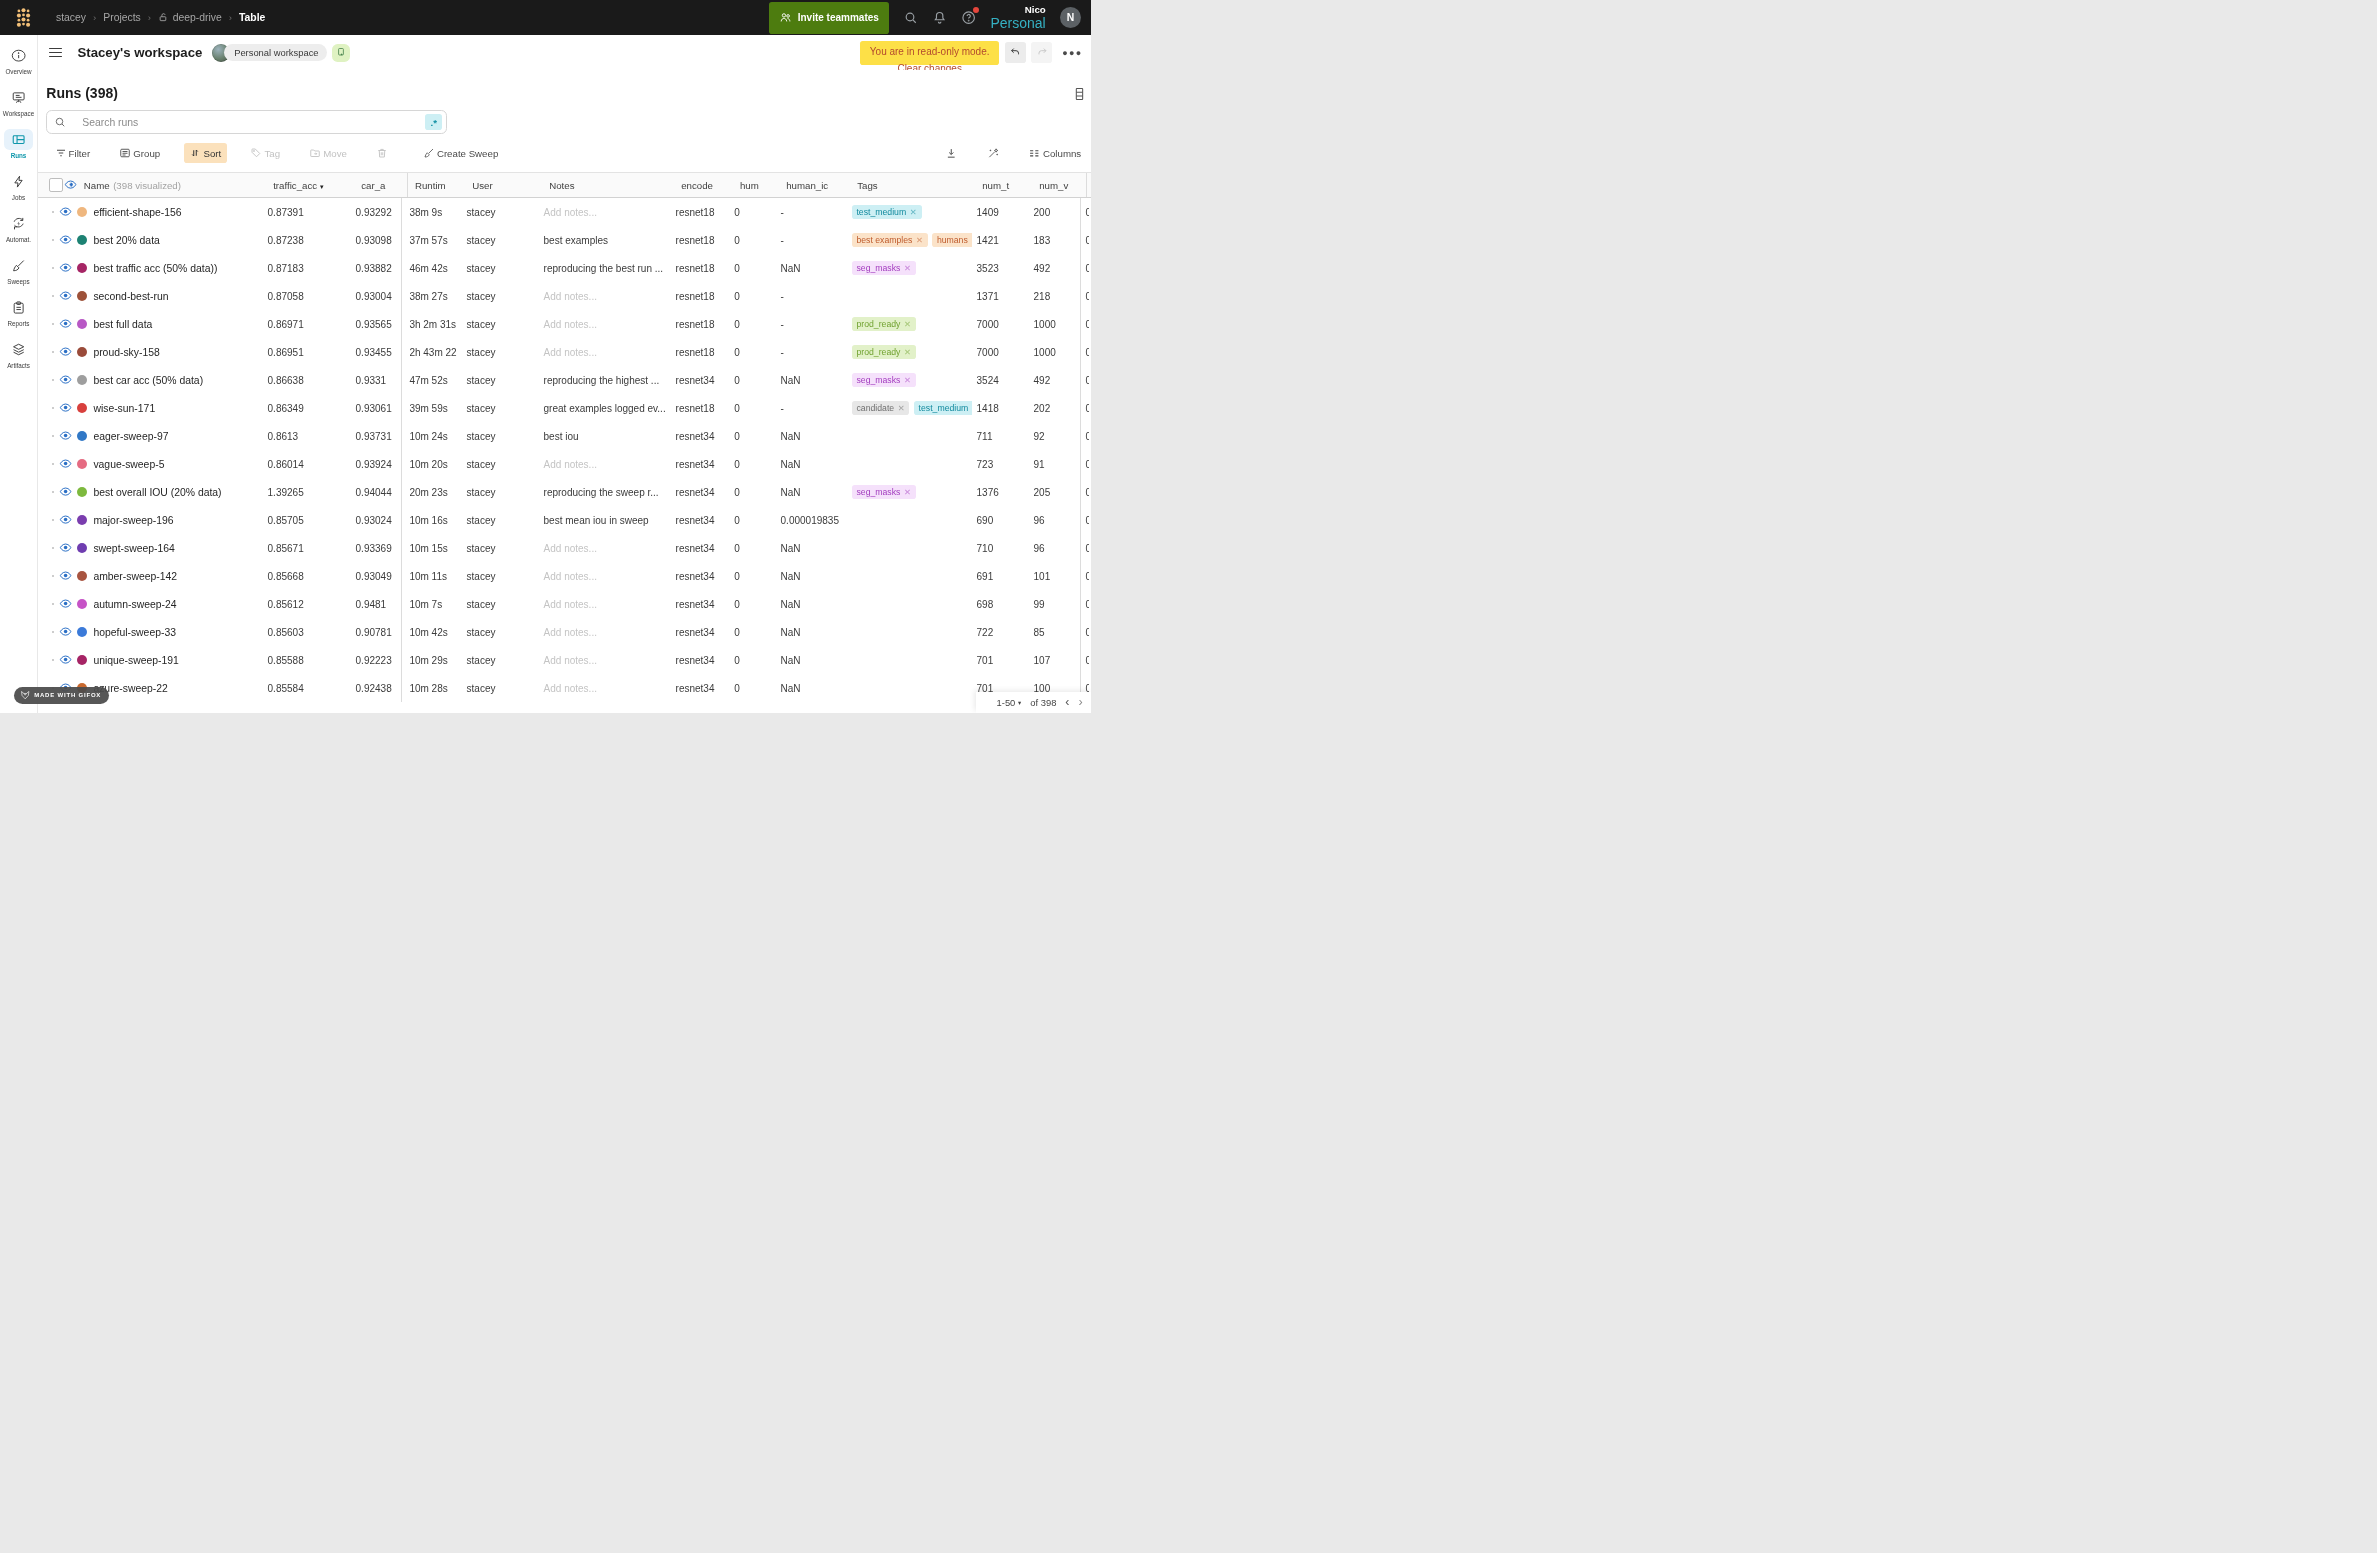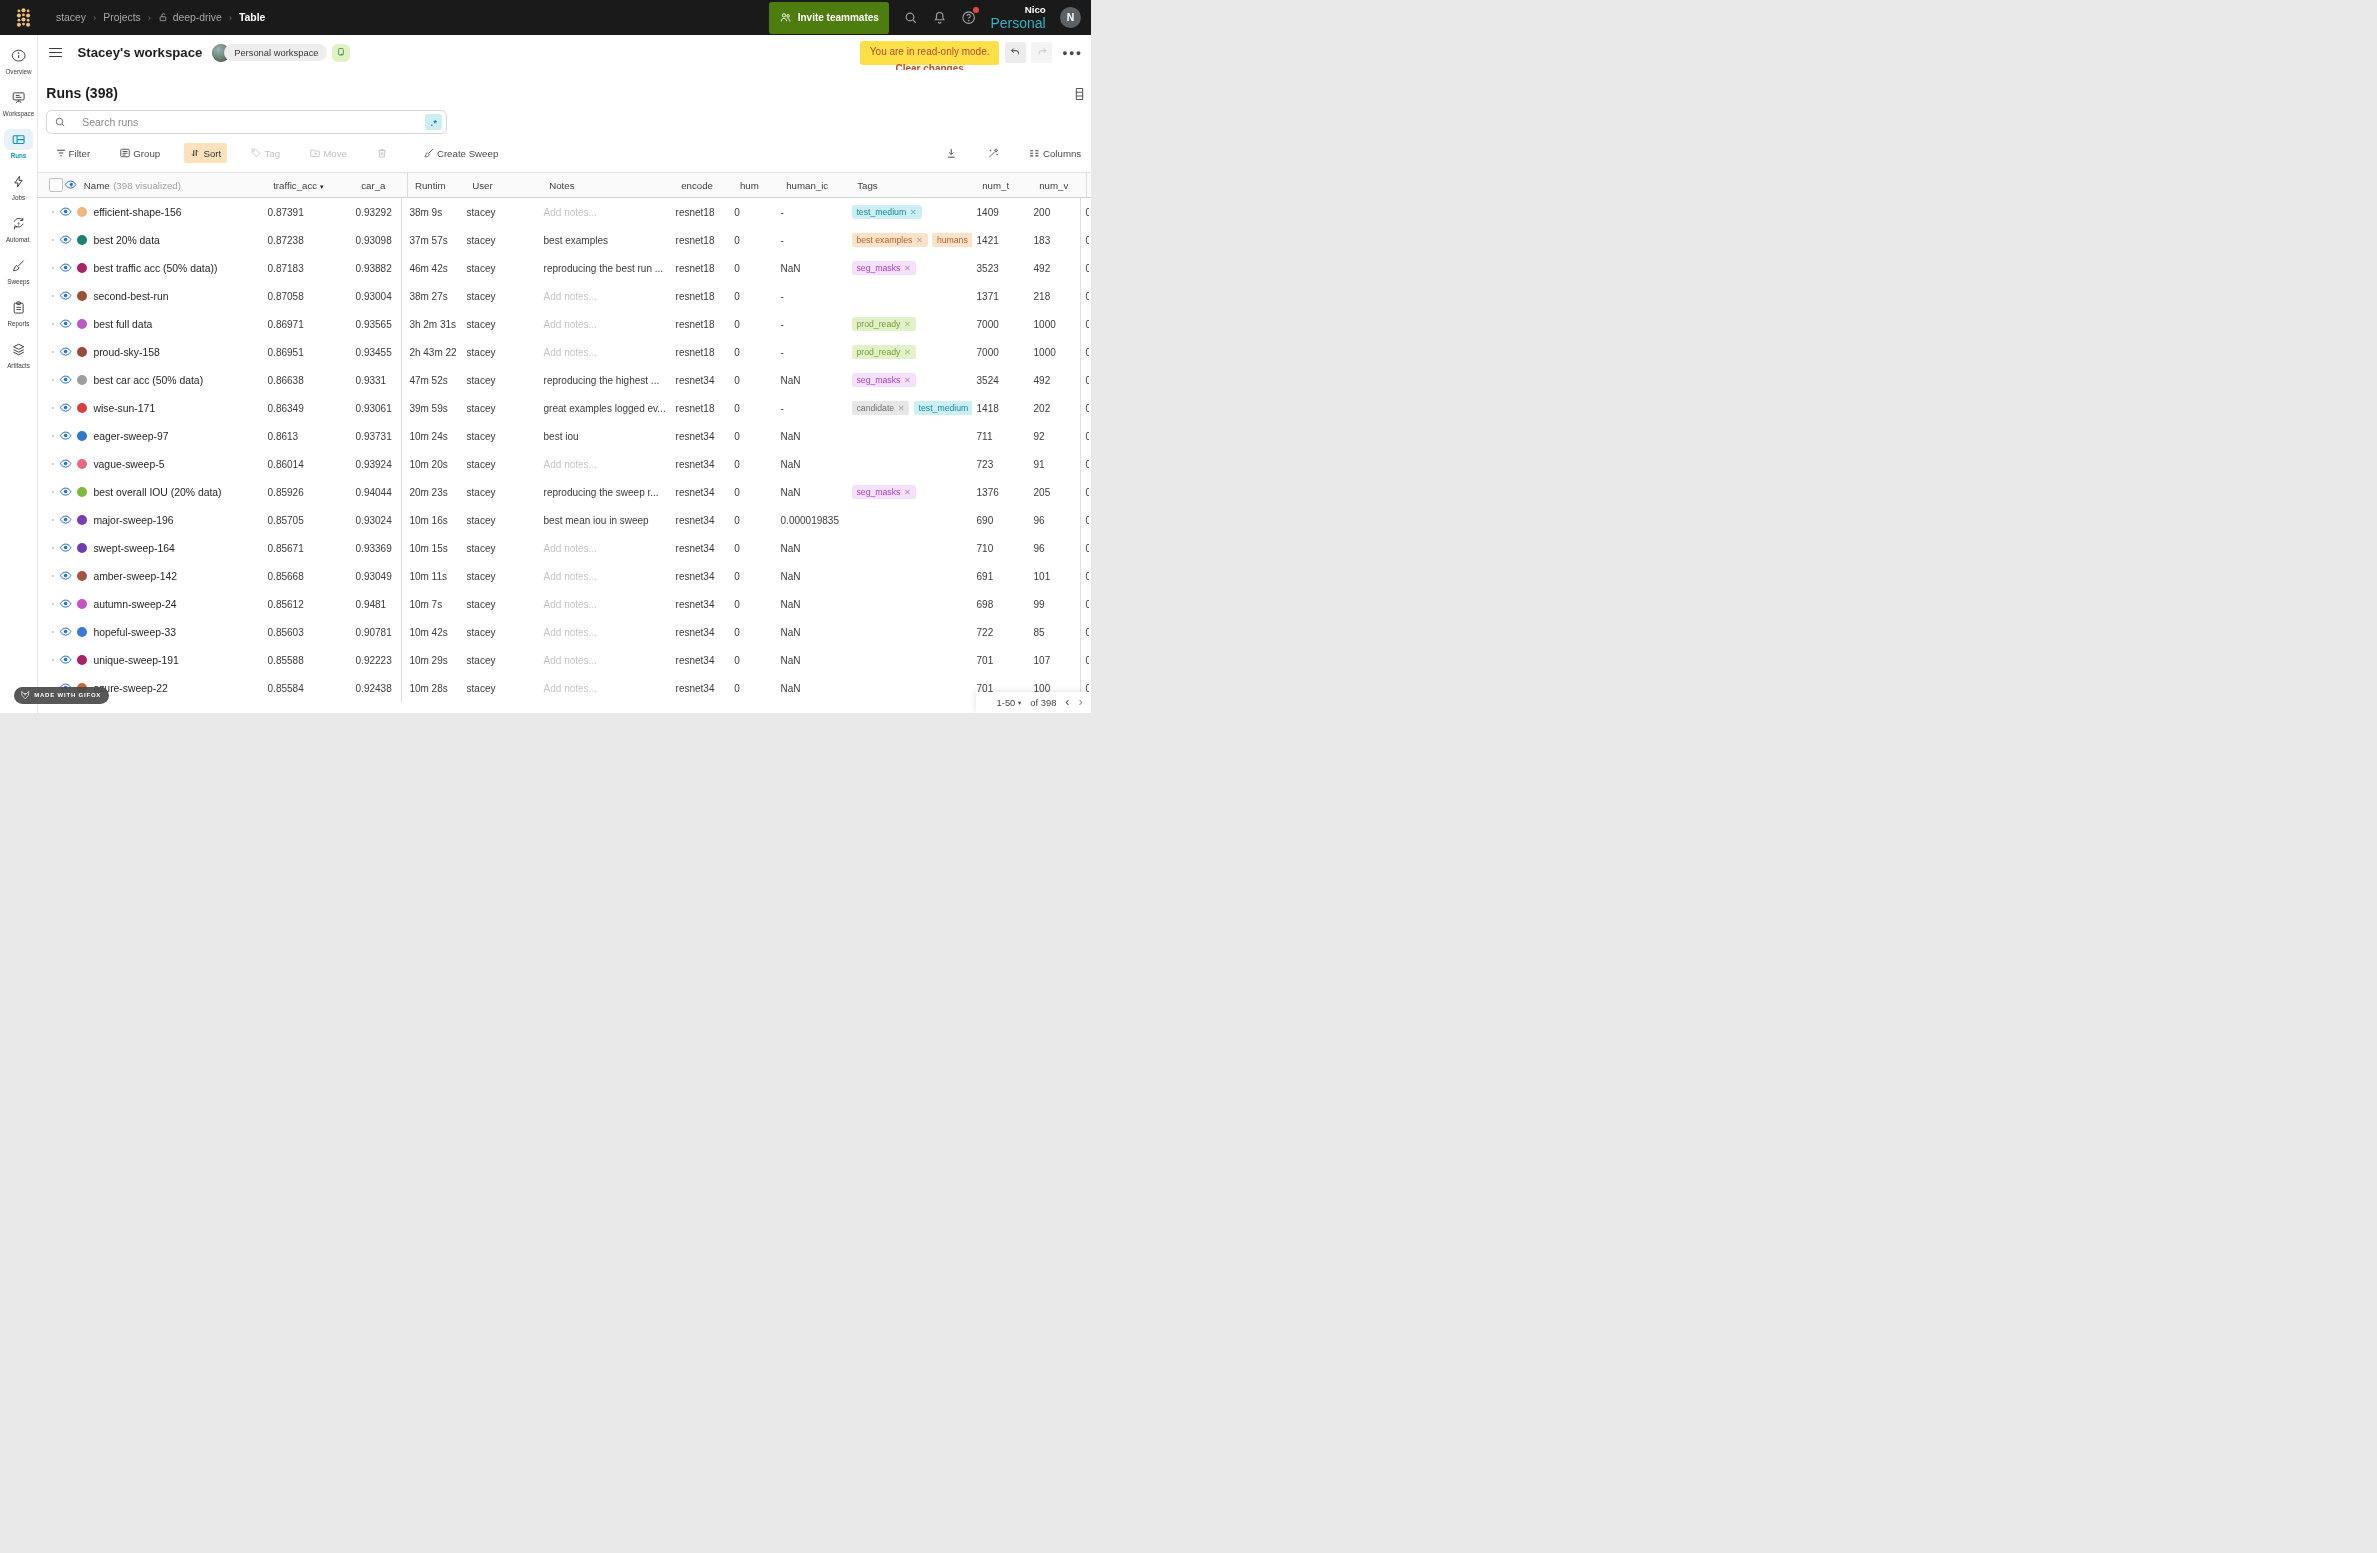--- a/index.html
+++ b/index.html
@@ -30,21 +30,21 @@
   .hamburger{width:12.5px;margin-left:11px;display:flex;flex-direction:column;gap:2.4px;cursor:pointer}
   .hamburger i{height:1.4px;background:#3c3c3c;border-radius:0.7px}
   .ws-title{margin-left:16px;font-size:13.2px;font-weight:700;color:#1d1d1d}
   .ws-avatar{margin-left:9.7px;width:18px;height:18px;border-radius:50%;
              background:radial-gradient(circle at 35% 30%,#9db3bd,#68806d 55%,#41493f);box-shadow:inset 0 0 0 0.7px rgba(0,0,0,.15)}
   .ws-pill{margin-left:-5.6px;background:#ededed;border-radius:9px;padding:2.8px 8.3px 2.8px 9.7px;font-size:9.4px;color:#3a3a3a;cursor:pointer}
   .ws-chip{margin-left:5.6px;width:18px;height:18px;border-radius:5.6px;background:#dff2c2;display:flex;align-items:center;justify-content:center;cursor:pointer}
   .appbar-right{position:absolute;right:8.3px;display:flex;align-items:center;gap:5.6px}
   .ro-banner{display:flex;align-items:center;gap:5.6px;background:#fde047;border-radius:2.8px;height:24px;padding:0 9.7px;
              font-size:10px;color:#b34a2e;flex-direction:column;}
-  .ro-action{font-weight:700;cursor:pointer}
+  .ro-action{font-weight:400;cursor:pointer}
   .sq-btn{width:21px;height:21px;border-radius:2.8px;display:flex;align-items:center;justify-content:center;cursor:pointer}
   .undo{background:#ececec}.redo{background:#f4f4f4}
   .dots3{font-size:9px;letter-spacing:1.4px;color:#4a4a4a;margin-left:4.2px;cursor:pointer}
   
   .sidebar{position:absolute;left:0;top:35px;width:38px;bottom:0;background:#fff;border-right:0.7px solid #e8e8e8;
            display:flex;flex-direction:column;align-items:center;padding-top:9.7px;box-sizing:border-box;}
   .sb-item{width:38px;height:42px;display:flex;flex-direction:column;align-items:center;justify-content:flex-start;cursor:pointer}
   .sb-iconbox{width:29px;height:21px;border-radius:5.6px;display:flex;align-items:center;justify-content:center}
   .sb-item.active .sb-iconbox{background:#e7f2fb}
   .sb-label{font-size:6.3px;color:#3a3a3a;margin-top:2.1px;white-space:nowrap}
@@ -727,21 +727,21 @@
             <span class="c eyec">
               <svg width="13.2" height="13.2" viewBox="0 0 24 24">
                 <path d="M12 5.5C5.5 5.5 2.5 12 2.5 12s3 6.5 9.5 6.5 9.5-6.5 9.5-6.5-3-6.5-9.5-6.5z" fill="none" stroke="#2b6fc5" stroke-width="1.8"></path>
                 <circle cx="12" cy="12" r="3.2" fill="#2b6fc5"></circle>
               </svg>
             </span>
             <span class="c dotc">
               <i class="dot-i" style="background:#7db93e"></i>
             </span>
             <span class="c namec">best overall IOU (20% data)</span>
-            <span class="c traffic">0.85926</span>
+            <span class="c traffic">1.39265</span>
             <span class="c car">0.94044</span>
             <span class="c runtime">20m 23s</span>
             <span class="c user">stacey</span>
             <span class="c notes">reproducing the sweep r...</span>
             <span class="c enc">resnet34</span>
             <span class="c hum">0</span>
             <span class="c human">NaN</span>
             <span class="c tagsc">
               <span class="chip" style="background:#f5e1fb;color:#a33dbf">seg_masks<span class="x">✕</span></span>
             </span>

